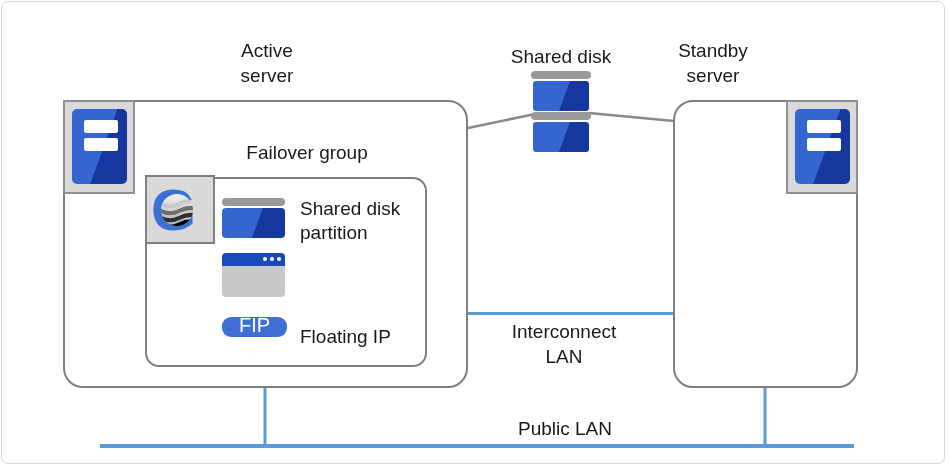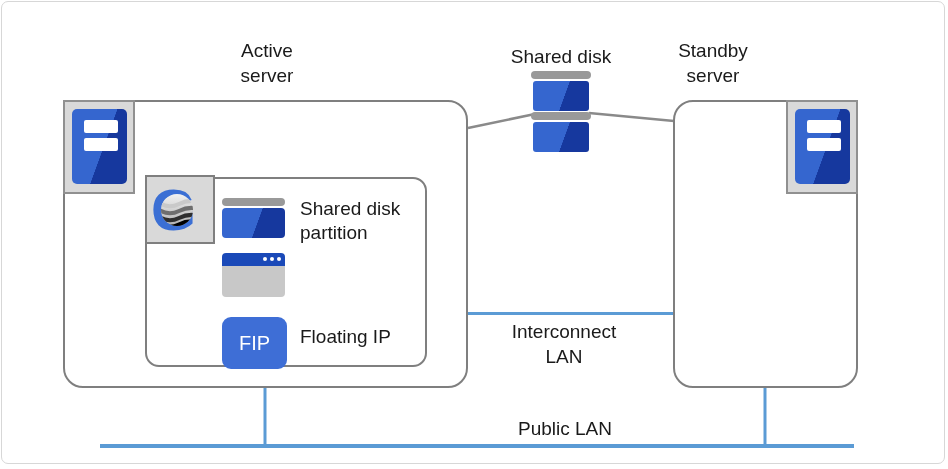--- a/index.html
+++ b/index.html
@@ -111,20 +111,21 @@
     </div>
   </div>
 
   <div style="position:absolute;left:531px;top:71px;width:60px;height:82px;">
     <div class="cap" style="left:0;top:0;width:60px;height:8px;"></div>
     <div class="diskbody" style="left:2px;top:10px;width:56px;height:30px;"></div>
     <div class="cap" style="left:0;top:41px;width:60px;height:8px;"></div>
     <div class="diskbody" style="left:2px;top:51px;width:56px;height:30px;"></div>
   </div>
 
+  <div class="lbl" style="left:307px;top:140px;">Failover group</div>
   <div class="fgroup" style="left:145px;top:177px;width:282px;height:190px;"></div>
 
   <div class="icon-square" style="left:145px;top:175px;width:70px;height:69px;border-color:var(--gray-border);">
     <svg width="65" height="64" viewBox="0 0 65 64">
       <defs>
         <clipPath id="sphereClip">
             <circle cx="30" cy="33" r="16"></circle>
           </clipPath>
         <linearGradient id="sphereBg" x1="0" y1="0" x2="0" y2="1">
           <stop offset="0" stop-color="#f2f2f2"></stop>
@@ -151,21 +152,21 @@
 
   <div style="position:absolute;left:222px;top:253px;width:63px;height:44px;">
     <div class="appwin-top" style="left:0;top:0;width:63px;height:13px;">
       <div class="dot" style="right:18px;"></div>
       <div class="dot" style="right:11px;"></div>
       <div class="dot" style="right:4px;"></div>
     </div>
     <div class="appwin-body" style="left:0;top:13px;width:63px;height:31px;"></div>
   </div>
 
-  <div class="fip" style="left:222px;top:317px;width:65px;height:52px;">
+  <div class="fip" style="left:222px;top:317px;width:65px;height:20px;align-items:flex-end;">
     <span>FIP</span>
   </div>
   <div class="lbl-left" style="left:300px;top:325px;">Floating IP</div>
 
   <div class="lbl" style="left:565px;top:416px;">Public LAN</div>
   <div class="lbl" style="left:564px;top:319px;">Interconnect
 LAN</div>
 
   <div class="frame"></div>
 </div>

